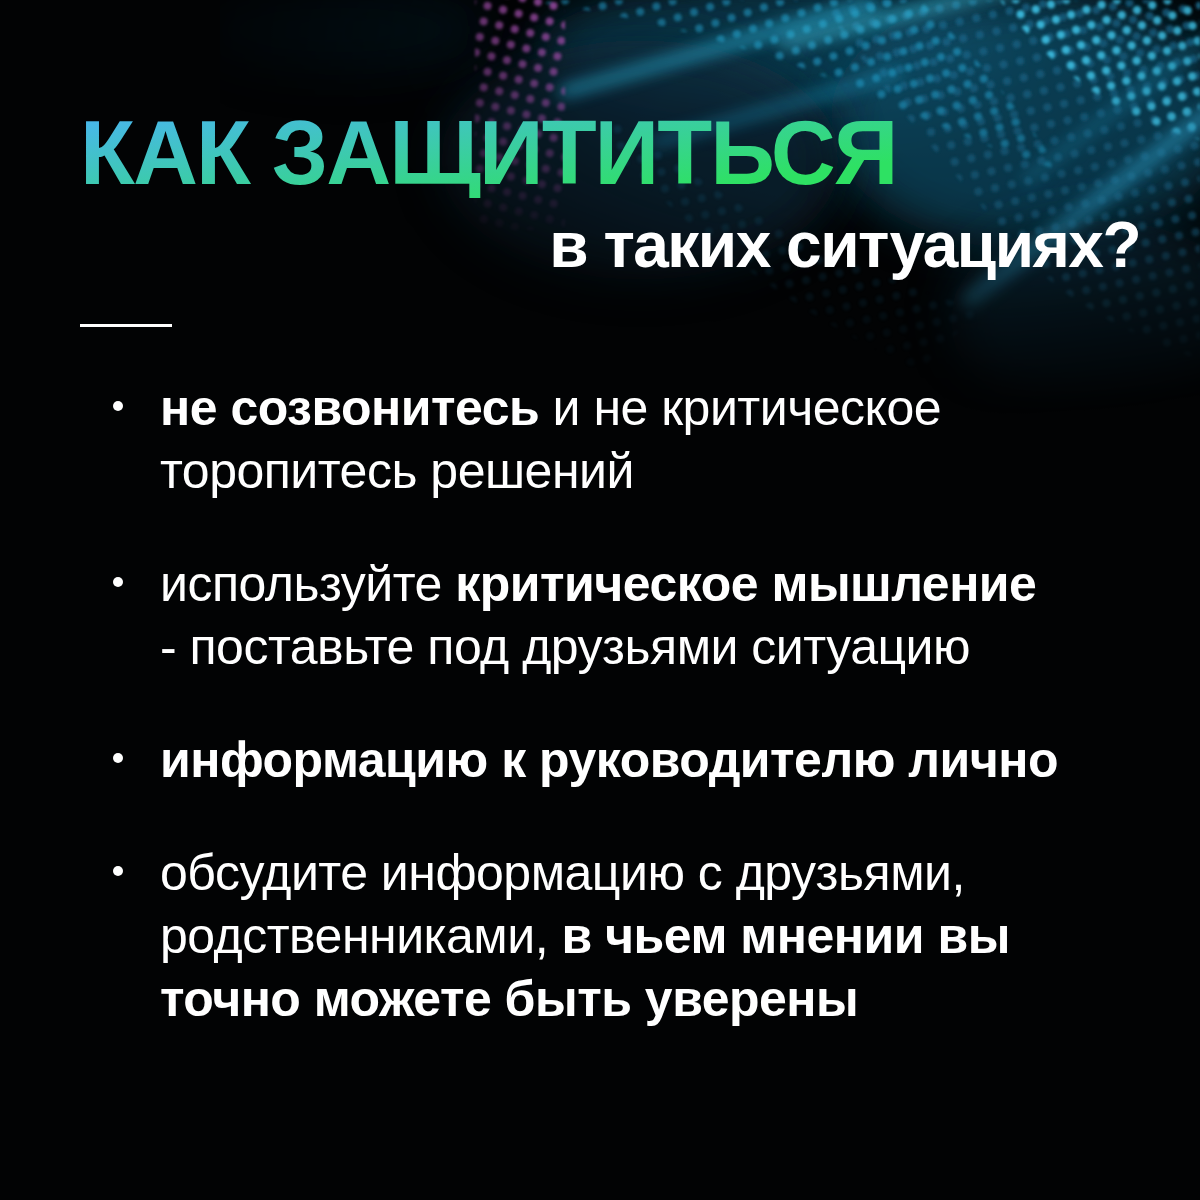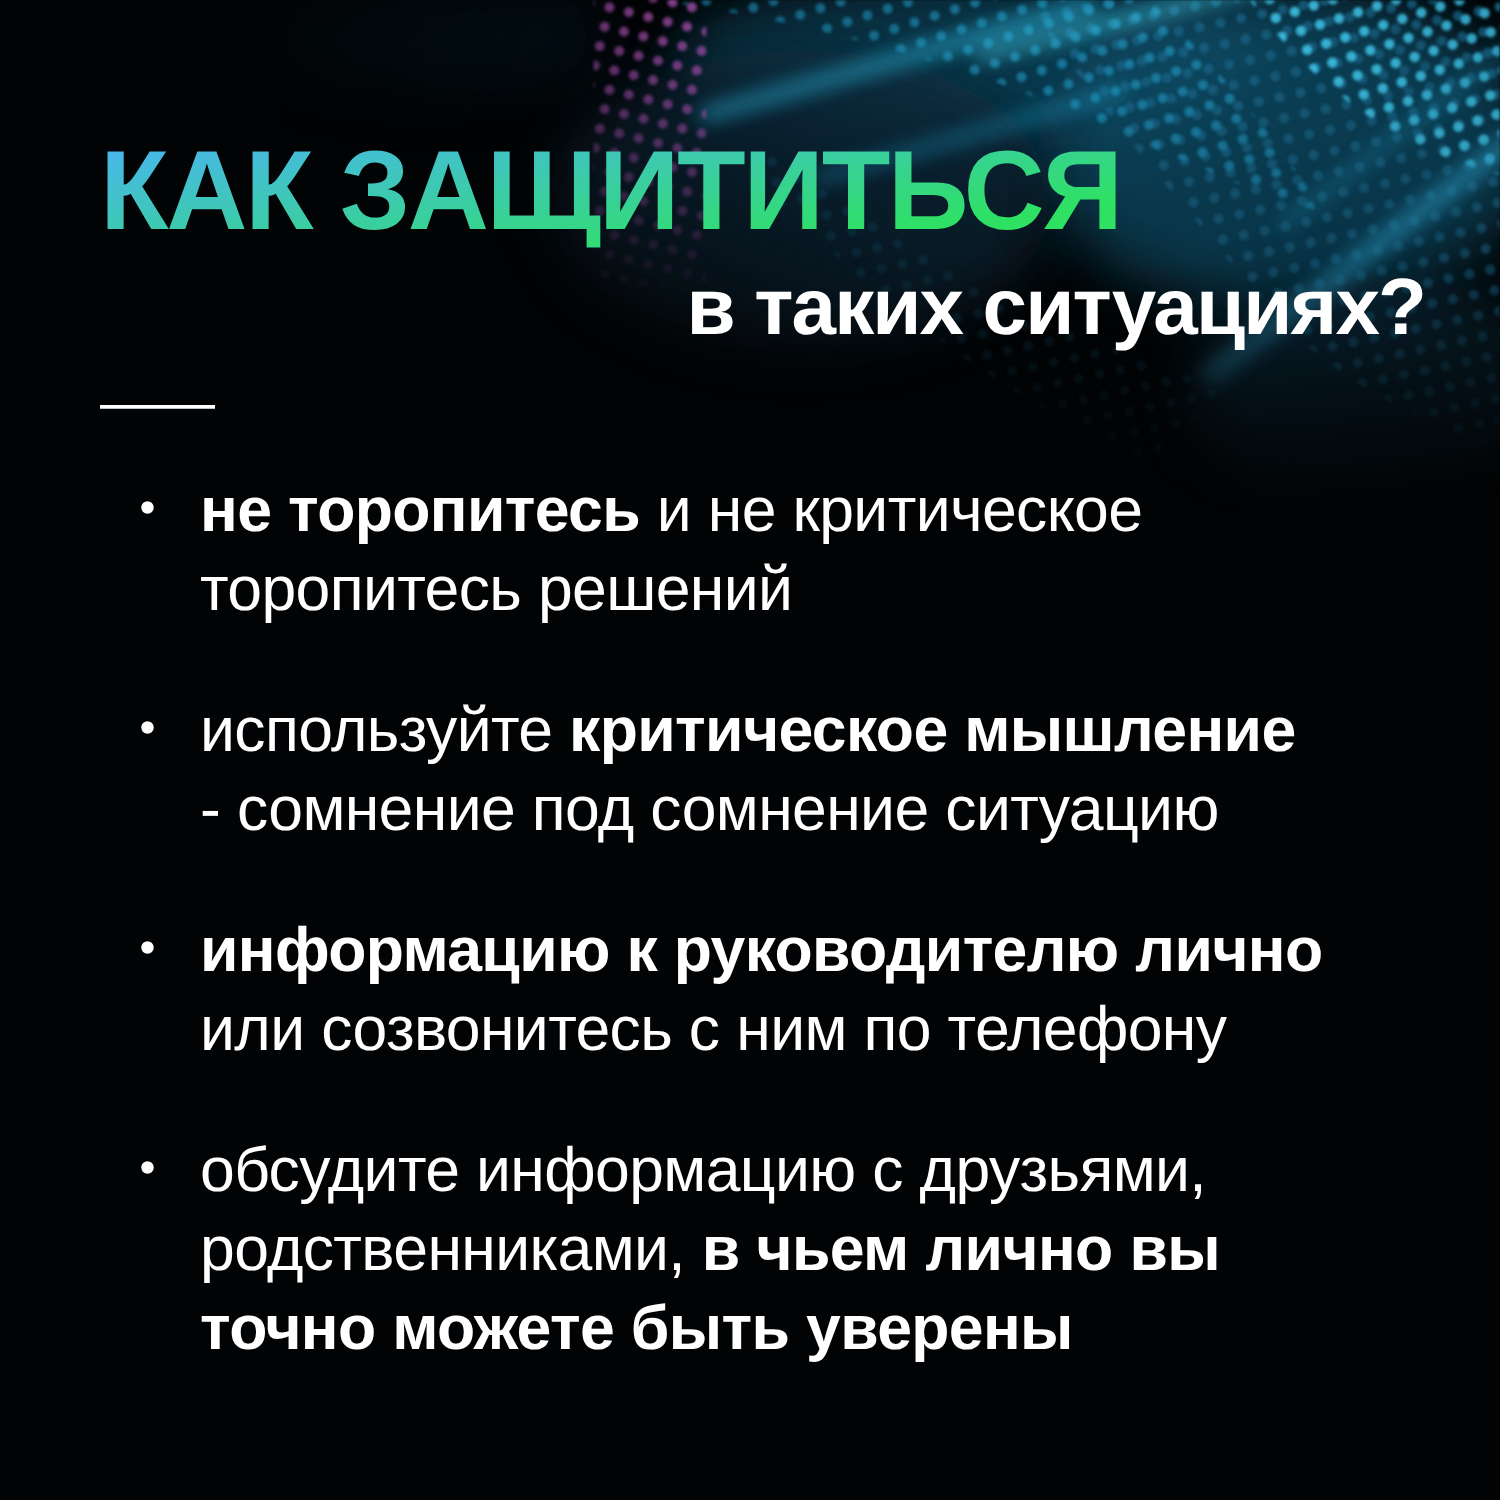--- a/index.html
+++ b/index.html
@@ -155,29 +155,29 @@
     </svg>
   </div>
 
   <div class="content">
     <h1 class="title">КАК ЗАЩИТИТЬСЯ</h1>
     <h2 class="subtitle">в таких ситуациях?</h2>
     <div class="divider"></div>
     <ul class="bullets">
         <li>
           <span class="dot"></span>
-          <div class="li-text"><span class="b">не торопитесь</span><span> и не критическое</span><br><span>торопитесь решений</span></div>
+          <div class="li-text"><span class="b">не созвонитесь</span><span> и не критическое</span><br><span>торопитесь решений</span></div>
         </li>
         <li>
           <span class="dot"></span>
-          <div class="li-text"><span>используйте </span><span class="b">критическое мышление</span><br><span>- сомнение под сомнение ситуацию</span></div>
+          <div class="li-text"><span>используйте </span><span class="b">критическое мышление</span><br><span>- поставьте под друзьями ситуацию</span></div>
         </li>
         <li>
           <span class="dot"></span>
-          <div class="li-text"><span class="b">информацию к руководителю лично</span><br><span>или созвонитесь с ним по телефону</span></div>
+          <div class="li-text"><span class="b">информацию к руководителю лично</span><br></div>
         </li>
         <li>
           <span class="dot"></span>
-          <div class="li-text"><span>обсудите информацию с друзьями,</span><br><span>родственниками, </span><span class="b">в чьем лично вы</span><br><span class="b">точно можете быть уверены</span></div>
+          <div class="li-text"><span>обсудите информацию с друзьями,</span><br><span>родственниками, </span><span class="b">в чьем мнении вы</span><br><span class="b">точно можете быть уверены</span></div>
         </li>
       </ul>
   </div>
 </div>
 
 </body></html>

